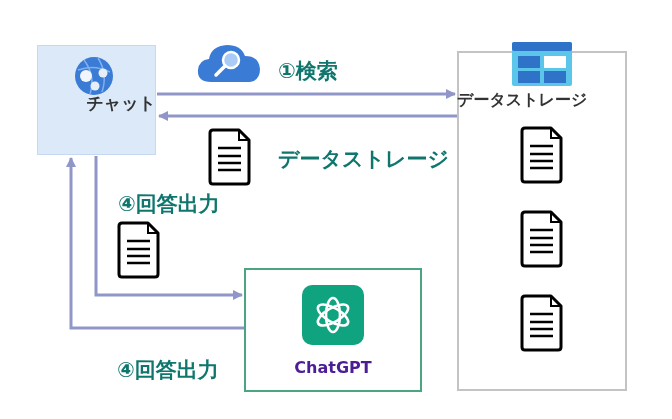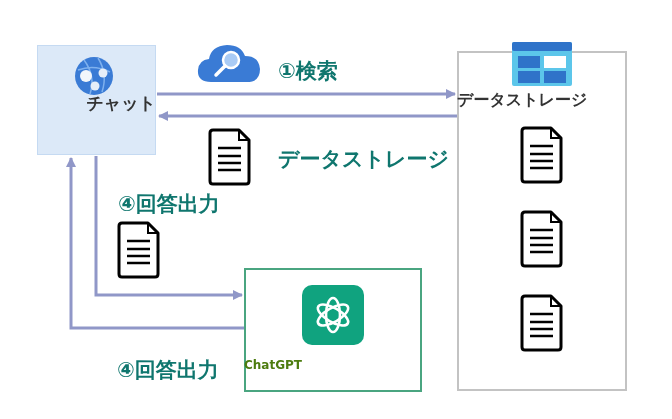--- a/index.html
+++ b/index.html
@@ -10,22 +10,22 @@
   .app-box { left:37px; top:45px; width:119px; height:110px; background:#dce9f8;
              border:1px solid #c5daf2; box-sizing:border-box; }
   .app-label { left:37px; top:92px; width:119px; text-align:right; color:#333;
                font-size:17px; font-weight:bold; line-height:22px; }
   .storage-box { left:457px; top:51px; width:170px; height:340px; border:2px solid #c3c3c3;
                  box-sizing:border-box; background:#fff; }
   .storage-label { left:457px; top:90px; width:170px; text-align:left; color:#333;
                    font-size:16px; font-weight:bold; }
   .gpt-box { left:244px; top:268px; width:178px; height:124px; border:2px solid #4aa580;
              box-sizing:border-box; background:#fff; }
-  .gpt-label { left:244px; top:358px; width:178px; color:#4d7c0f;
-               font-size:12px; font-weight:bold; }
+  .gpt-label { left:244px; top:358px; width:178px; text-align:center; color:#4c1d95;
+               font-size:16px; font-weight:bold; }
   .step { color:#0f766e; font-size:21px; font-weight:bold; white-space:nowrap; }
   svg { display:block; }
 </style>
 </head>
 <body>
 
 <svg id="arrows" viewBox="0 0 672 419">
   <defs>
     <marker id="ah" markerWidth="10" markerHeight="10" refX="9" refY="5" orient="auto" markerUnits="userSpaceOnUse">
       <path d="M0,0 L10,5 L0,10 z" fill="#9097c8"></path>

